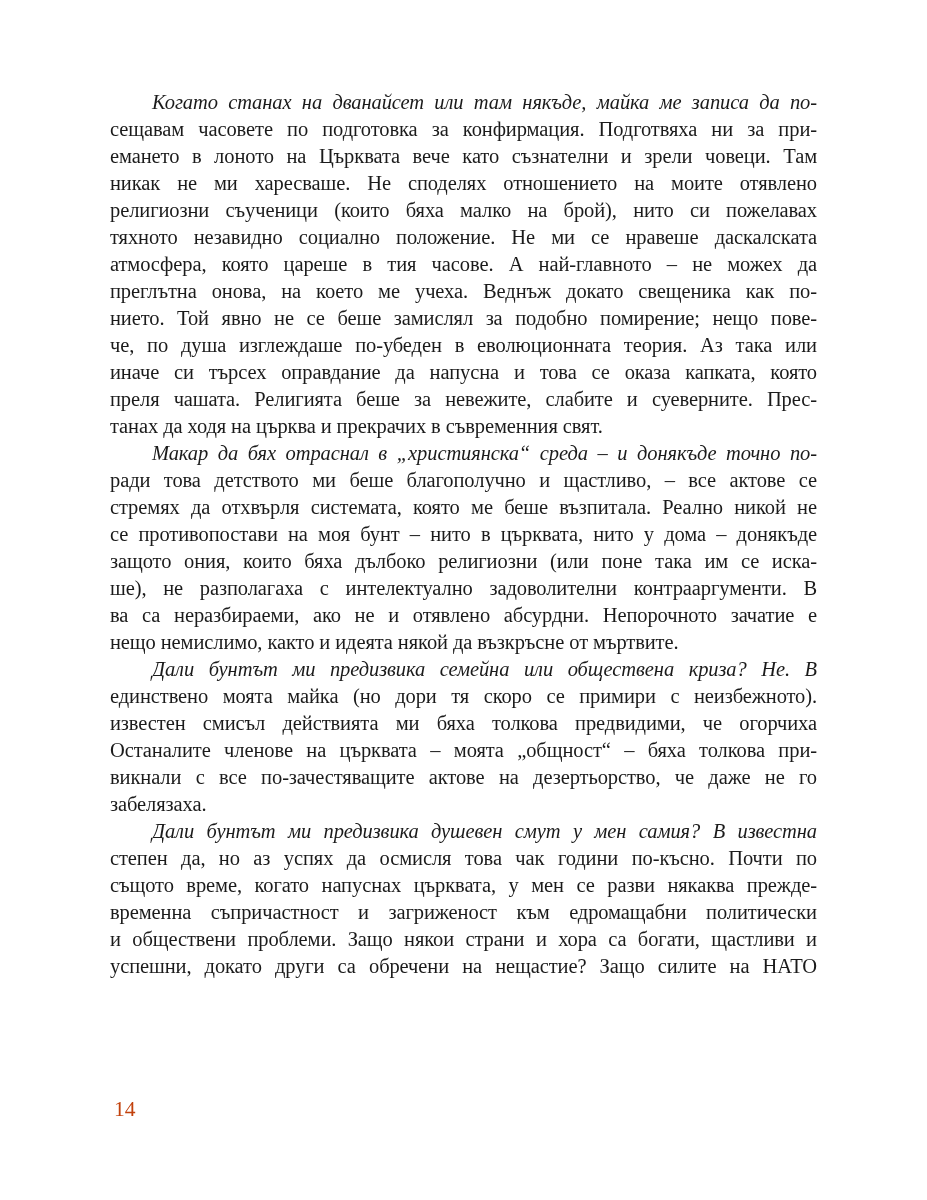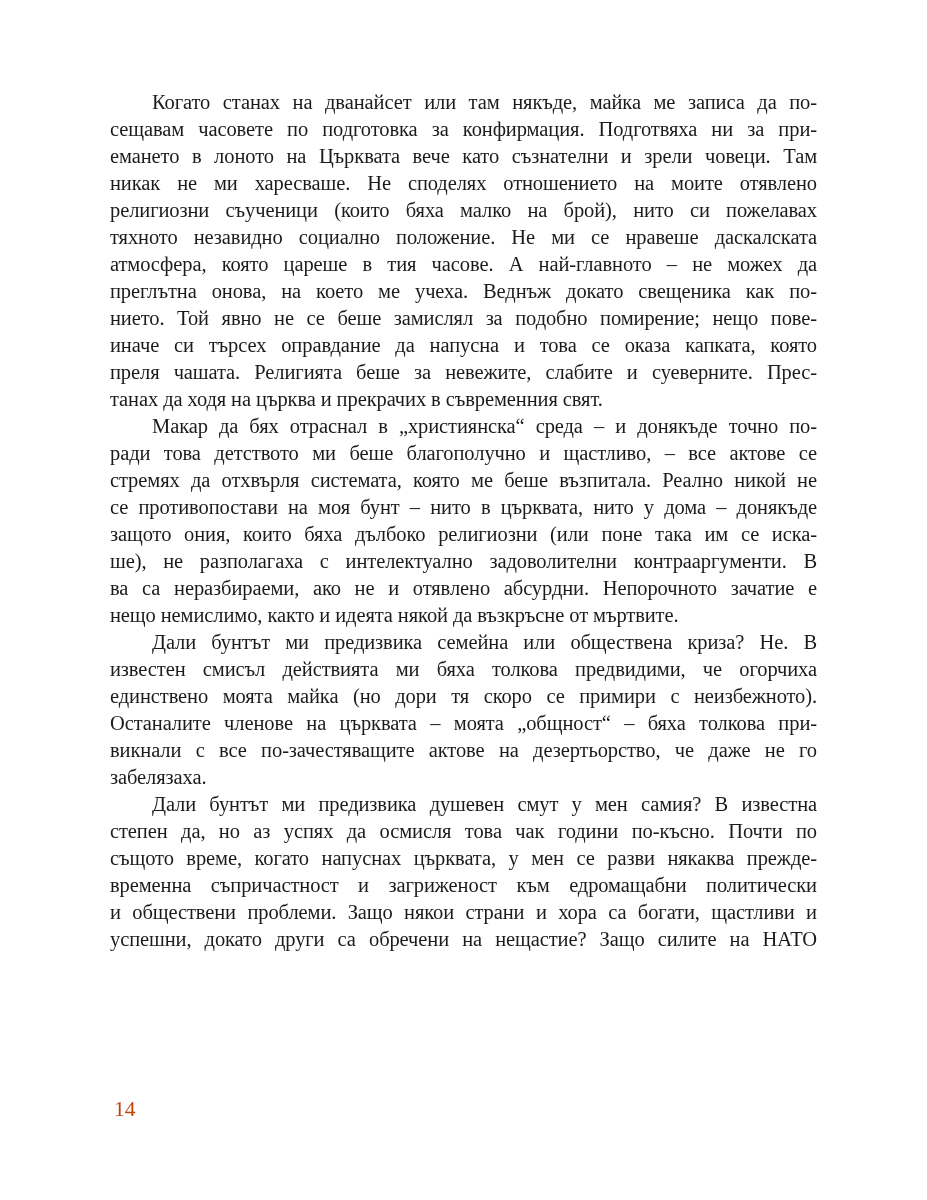--- a/index.html
+++ b/index.html
@@ -32,20 +32,21 @@
     height: 27px;
     letter-spacing: -0.1px;
     text-align: justify;
     text-align-last: justify;
     -moz-text-align-last: justify;
     white-space: normal;
     overflow: hidden;
   }
   .line.first {
     text-indent: 42px;
+    font-style: italic;
   }
   .line.last {
     text-align-last: left;
     -moz-text-align-last: left;
   }
   .page-number {
     position: absolute;
     left: 114px;
     top: 1096px;
     font-size: 21.5px;
@@ -61,38 +62,39 @@
       <div class="para">
         <div class="line first">Когато станах на дванайсет или там някъде, майка ме записа да по-</div>
         <div class="line">сещавам часовете по подготовка за конфирмация. Подготвяха ни за при-</div>
         <div class="line">емането в лоното на Църквата вече като съзнателни и зрели човеци. Там</div>
         <div class="line">никак не ми харесваше. Не споделях отношението на моите отявлено</div>
         <div class="line">религиозни съученици (които бяха малко на брой), нито си пожелавах</div>
         <div class="line">тяхното незавидно социално положение. Не ми се нравеше даскалската</div>
         <div class="line">атмосфера, която цареше в тия часове. А най-главното – не можех да</div>
         <div class="line">преглътна онова, на което ме учеха. Веднъж докато свещеника как по-</div>
         <div class="line">нието. Той явно не се беше замислял за подобно помирение; нещо пове-</div>
+        <div class="line">че, по душа изглеждаше по-убеден в еволюционната теория. Аз така или</div>
         <div class="line">иначе си търсех оправдание да напусна и това се оказа капката, която</div>
         <div class="line">преля чашата. Религията беше за невежите, слабите и суеверните. Прес-</div>
         <div class="line last">танах да ходя на църква и прекрачих в съвременния свят.</div>
       </div>
       <div class="para">
         <div class="line first">Макар да бях отраснал в „християнска“ среда – и донякъде точно по-</div>
         <div class="line">ради това детството ми беше благополучно и щастливо, – все актове се</div>
         <div class="line">стремях да отхвърля системата, която ме беше възпитала. Реално никой не</div>
         <div class="line">се противопостави на моя бунт – нито в църквата, нито у дома – донякъде</div>
         <div class="line">защото ония, които бяха дълбоко религиозни (или поне така им се иска-</div>
         <div class="line">ше), не разполагаха с интелектуално задоволителни контрааргументи. В</div>
         <div class="line">ва са неразбираеми, ако не и отявлено абсурдни. Непорочното зачатие е</div>
         <div class="line last">нещо немислимо, както и идеята някой да възкръсне от мъртвите.</div>
       </div>
       <div class="para">
         <div class="line first">Дали бунтът ми предизвика семейна или обществена криза? Не. В</div>
+        <div class="line">единствено моята майка (но дори тя скоро се примири с неизбежното).</div>
         <div class="line">известен смисъл действията ми бяха толкова предвидими, че огорчиха</div>
-        <div class="line">единствено моята майка (но дори тя скоро се примири с неизбежното).</div>
         <div class="line">Останалите членове на църквата – моята „общност“ – бяха толкова при-</div>
         <div class="line">викнали с все по-зачестяващите актове на дезертьорство, че даже не го</div>
         <div class="line last">забелязаха.</div>
       </div>
       <div class="para">
         <div class="line first">Дали бунтът ми предизвика душевен смут у мен самия? В известна</div>
         <div class="line">степен да, но аз успях да осмисля това чак години по-късно. Почти по</div>
         <div class="line">същото време, когато напуснах църквата, у мен се разви някаква прежде-</div>
         <div class="line">временна съпричастност и загриженост към едромащабни политически</div>
         <div class="line">и обществени проблеми. Защо някои страни и хора са богати, щастливи и</div>

